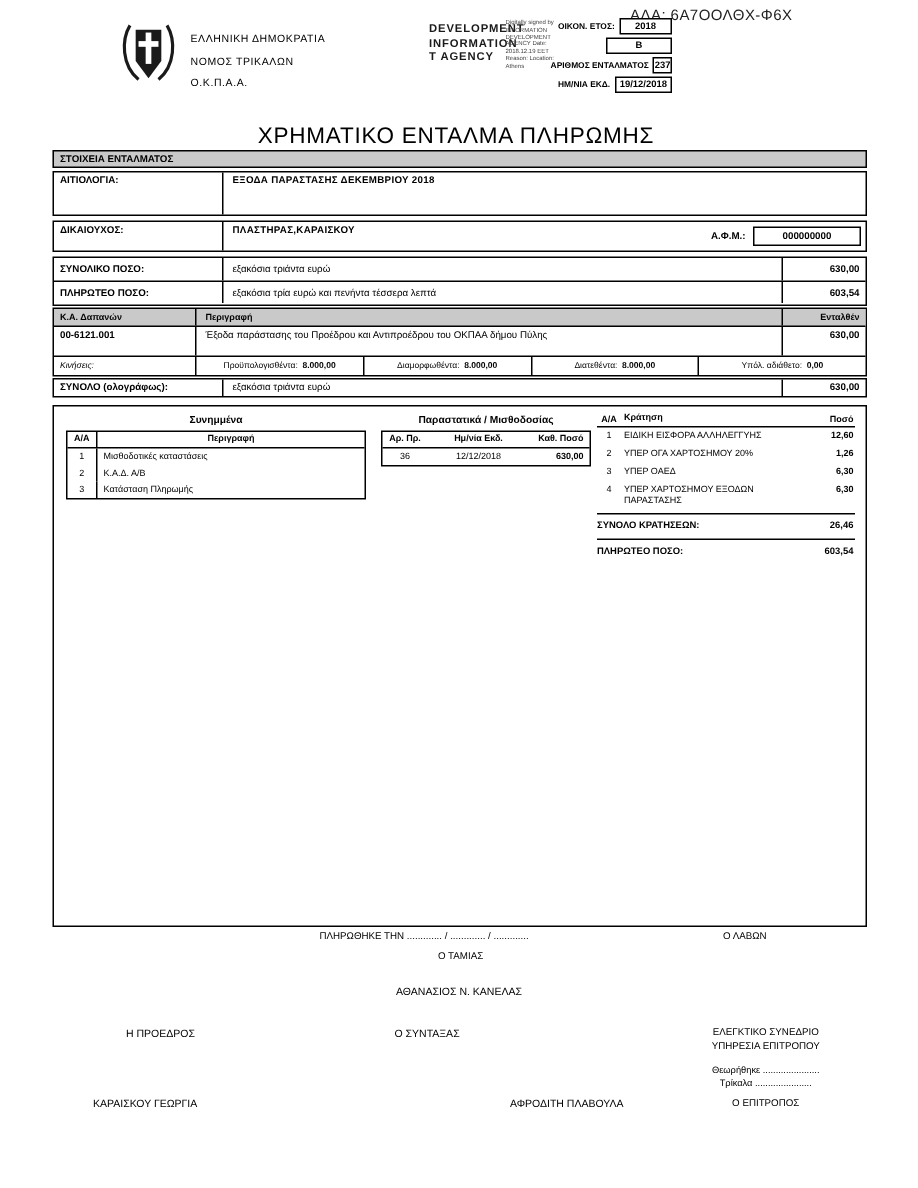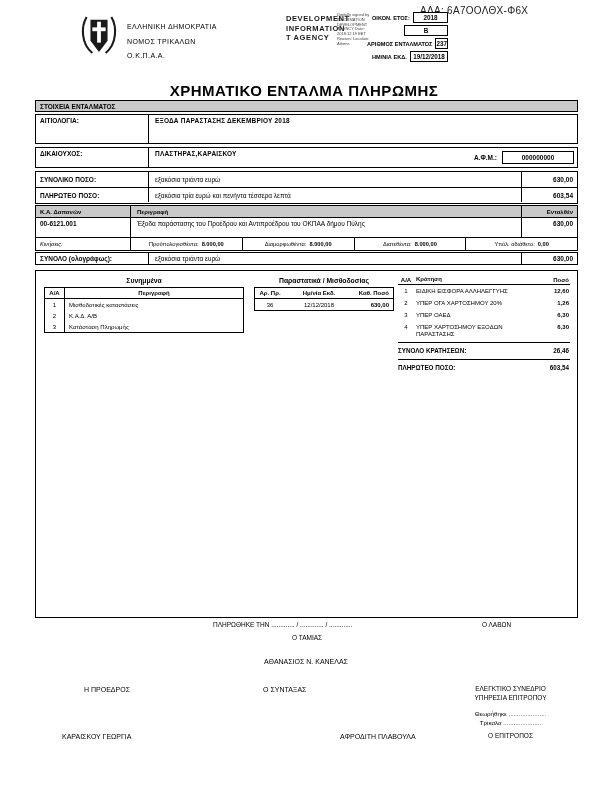--- a/index.html
+++ b/index.html
@@ -12,21 +12,21 @@
   .ada{left:420px;top:5px;font-size:10px;color:#222;letter-spacing:.3px}
   .emblem{left:80px;top:14px;width:38px;height:42px}
   .gov{left:127px;top:20px;font-size:7px;line-height:14.5px;letter-spacing:.4px}
   .stamp{left:286px;top:14px;font-size:7.5px;font-weight:bold;line-height:9.5px;letter-spacing:.6px;color:#1a1a1a}
   .signote{left:337px;top:13px;width:33px;font-size:4px;line-height:4.8px;color:#444}
   .info{left:372px;top:12px;width:76px}
   .irow{display:flex;justify-content:flex-end;align-items:center;margin-bottom:2px}
   .ilbl{font-size:5.6px;font-weight:bold;margin-right:3px;white-space:nowrap}
   .ibox{display:block;width:44px;height:11px;border:1px solid #000;font-size:6.3px;font-weight:bold;text-align:center;line-height:10px;background:#fff}
 
-  .title{left:0;top:82px;width:608px;text-align:center;font-size:15px;font-weight:bold;letter-spacing:.5px}
+  .title{left:0;top:82px;width:608px;text-align:center;font-size:15px;font-weight:normal;letter-spacing:.5px}
 
   
   .secbar{left:35px;top:100px;width:543px;height:12px;background:#c9c9c9;border:1px solid #000;
           font-size:6.5px;font-weight:bold;line-height:11px;padding-left:4px}
   .boxrow{border:1px solid #000;display:flex}
   .reason{left:35px;top:114px;width:543px;height:30px}
   .lblcell{width:113px;border-right:1px solid #000;padding:2px 0 0 4px;font-size:6.5px;font-weight:bold}
   .valcell{flex:1;padding:2px 0 0 6px;font-size:6.5px;font-weight:bold;letter-spacing:.2px}
   .benef{left:35px;top:147px;width:543px;height:21px}
   .afmlbl{font-size:6.5px;font-weight:bold;align-self:center;margin-right:5px;white-space:nowrap}

